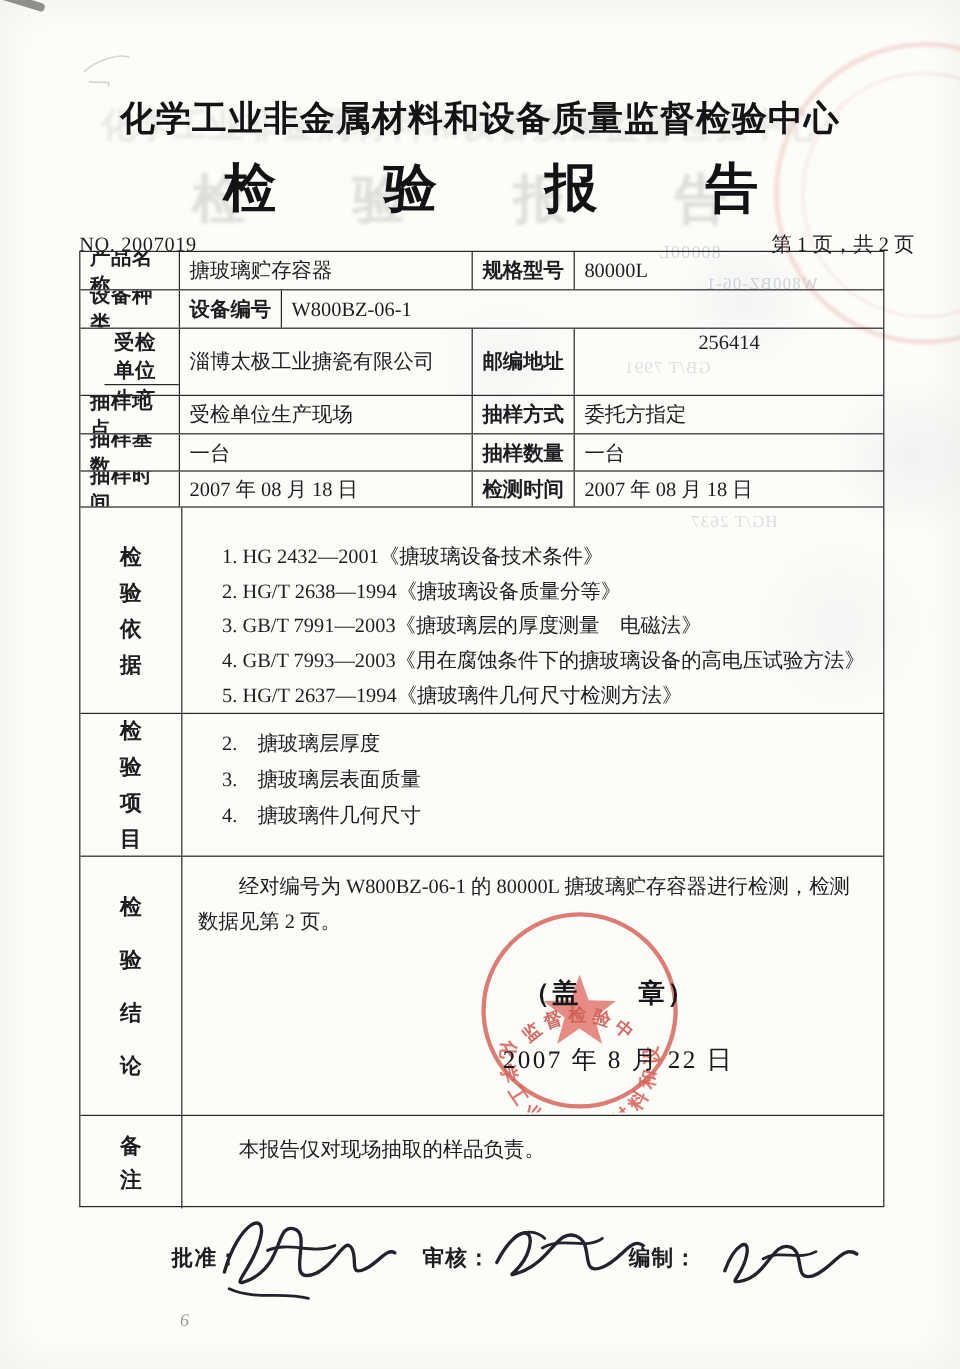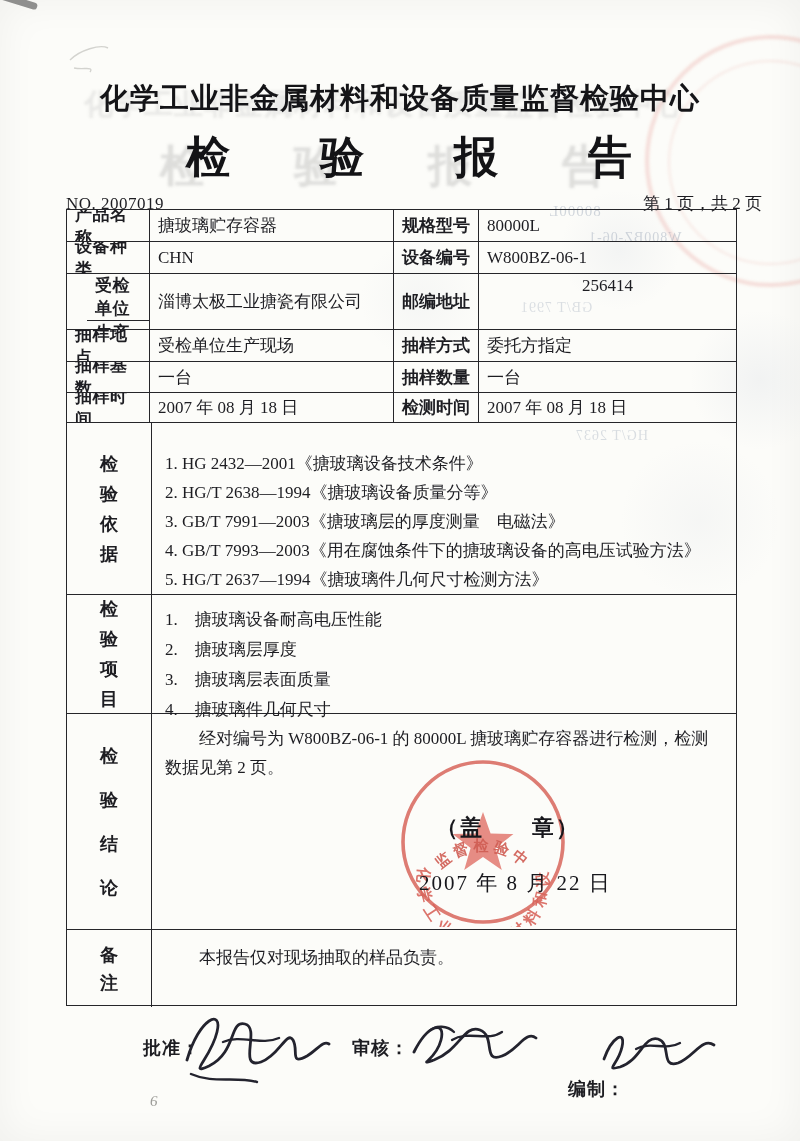--- a/index.html
+++ b/index.html
@@ -60,35 +60,35 @@
   
   .sec { display:flex; }
   .sec-basis { height:172px; } .sec-proj { height:119px; }
   .sec-conc { height:216px; } .sec-rem { height:78px; }
   .vlab { width:84px; display:flex; align-items:center; justify-content:center;
           font-weight:600; font-size:18px; text-align:center; }
   .vlab .vtxt { line-height:30px; }
   .sec-conc .vtxt { line-height:44px; }
   .sec-rem .vtxt { line-height:28px; }
   .sec-body { flex:1; border-left:1.6px solid #26262a; padding:10px 10px 0 13px; position:relative; }
-  .itemlist div { font-size:17px; line-height:29px; white-space:pre-wrap; }
+  .itemlist div { font-size:17px; line-height:29px; white-space:pre-wrap;margin-left:20px; }
   .sec-proj .itemlist div { line-height:30px; }
   .sec-basis .itemlist { padding-top:16px; }
   .conc-text { font-size:17px; line-height:29px; text-indent:2em; padding-right:6px; white-space:pre-wrap; }
   .rem-text { font-size:17px; text-indent:2em; padding-top:6px; }
 
   
   .seal { position:absolute; left:398px; top:757px; width:170px; height:170px; opacity:.92; }
   .seal-note { position:absolute; left:436px; top:813px; font-size:22px; font-weight:600;
                letter-spacing:2px; white-space:pre-wrap; color:#17171c;text-align:center; }
   .conc-date { position:absolute; left:419px; top:869px; font-size:21px; letter-spacing:2px; color:#17171c; }
 
   
   .sig-label { position:absolute; font-size:18px; font-weight:600; letter-spacing:1px; }
-  .sl1 { left:143px; top:1036px; } .sl2 { left:352px; top:1036px; } .sl3 { left:568px; top:1036px;margin-top:41px; }
+  .sl1 { left:143px; top:1036px; } .sl2 { left:352px; top:1036px; } .sl3 { left:524px; top:1036px; }
   .sig { position:absolute; }
   .sg1 { left:165px; top:1002px; } .sg2 { left:398px; top:1010px; } .sg3 { left:590px; top:1013px; }
 </style>
 </head>
 <body>
 
 <div class="page">
 
   <div class="smudges"></div>
   <div class="corner-mark"></div>
@@ -112,21 +112,20 @@
 
     <div class="row r1">
       <div class="c lab">产品名称</div>
       <div class="c val1">搪玻璃贮存容器</div>
       <div class="c lab2">规格型号</div>
       <div class="c val2">80000L</div>
     </div>
 
     <div class="row r2">
       <div class="c lab">设备种类</div>
-      <div class="c val1">CHN</div>
       <div class="c lab2">设备编号</div>
       <div class="c val2">W800BZ-06-1</div>
     </div>
 
     <div class="row r3">
       <div class="c lab split">
         <div>受检单位</div>
         <div>生产单位</div>
       </div>
       <div class="c val1">淄博太极工业搪瓷有限公司</div>
@@ -171,21 +170,20 @@
         </div>
       </div>
     </div>
 
     <div class="row sec sec-proj">
       <div class="vlab">
         <div class="vtxt">检<br>验<br>项<br>目</div>
       </div>
       <div class="sec-body">
         <div class="itemlist">
-          <div>1.　搪玻璃设备耐高电压性能</div>
           <div>2.　搪玻璃层厚度</div>
           <div>3.　搪玻璃层表面质量</div>
           <div>4.　搪玻璃件几何尺寸</div>
         </div>
       </div>
     </div>
 
     <div class="row sec sec-conc">
       <div class="vlab">
         <div class="vtxt">检<br>验<br>结<br>论</div>

